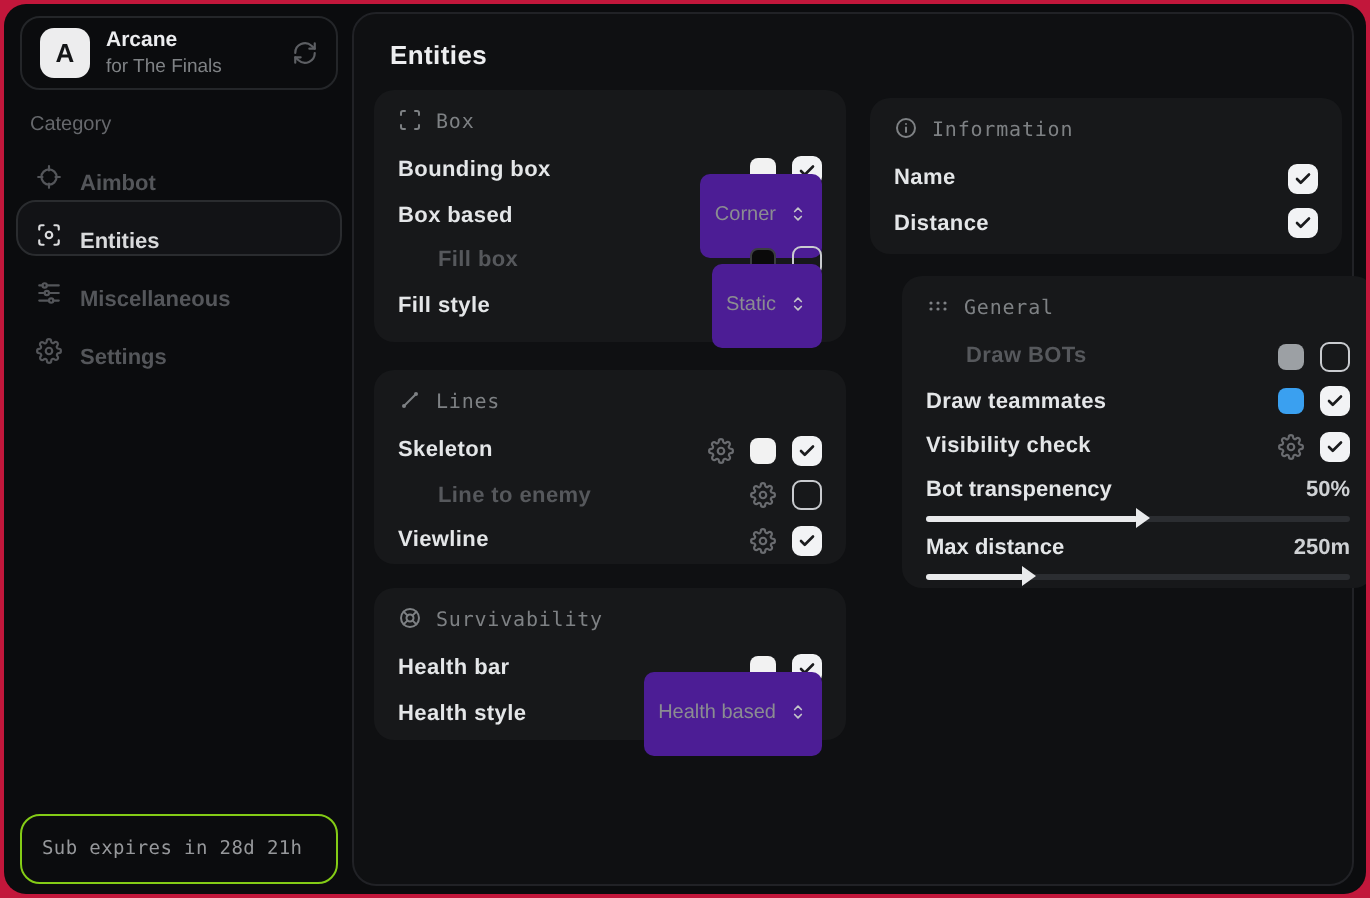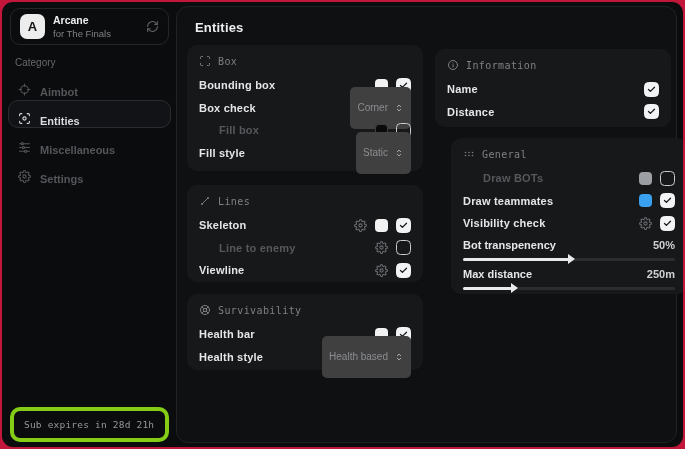--- a/index.html
+++ b/index.html
@@ -34,21 +34,21 @@
   .nav-item{
     height:28px;display:flex;align-items:flex-end;gap:9px;padding:0 9px;margin-bottom:1px;
     border-radius:10px;color:#54565a;font-size:11px;font-weight:600;
     border:1px solid transparent;box-sizing:border-box;cursor:pointer;
   }
   .nav-item svg{width:13px;height:13px;flex:0 0 auto;}
   .nav-item.active{color:#d9dadc;border-color:#2a2c2f;background:#121316;}
 
   .footer-card{
     position:absolute;left:8px;right:7px;bottom:5px;height:35px;
-    border:4px solid #84cc16;border-radius:10px;padding:4px 10px;box-sizing:border-box;
+    border:1px solid #84cc16;border-radius:10px;padding:4px 10px;box-sizing:border-box;
     display:flex;flex-direction:column;justify-content:center;gap:2px;
   }
   .footer-line1{font-family:"DejaVu Sans Mono", monospace;font-size:9.5px;color:#96989b;letter-spacing:.2px;}
   .footer-line2{font-family:"DejaVu Sans Mono", monospace;font-size:8.5px;font-weight:700;color:#707275;}
 
   
   .panel{
     position:absolute;left:174px;top:4px;right:6px;bottom:4px;
     background:#0f1012;border:1px solid #212226;border-radius:12px;
   }
@@ -75,21 +75,21 @@
     box-sizing:border-box;display:grid;place-items:center;cursor:pointer;background:transparent;
   }
   .checkbox svg{width:9px;height:9px;display:none;stroke:#1a1b1d;stroke-width:3.5;fill:none;stroke-linecap:round;stroke-linejoin:round;}
   .checkbox.checked{background:#f2f3f5;border-color:#f2f3f5;}
   .checkbox.checked svg{display:block;}
 
   .row-gear{color:#6a6c70;display:grid;place-items:center;cursor:pointer;}
   .row-gear svg{width:13px;height:13px;}
 
   .dropdown{
-    height:18px;background:#404040;border-radius:5px;display:flex;align-items:center;
+    height:18px;background:#4c1d95;border-radius:5px;display:flex;align-items:center;
     gap:6px;padding:12px 7px;cursor:pointer;
   }
   .dd-label{font-size:10px;color:#8b8d91;}
   .dropdown svg{width:10px;height:10px;color:#c3c5c8;}
 
   .slider-row{display:flex;align-items:center;height:17px;margin-top:2px;}
   .slider-value{margin-left:auto;font-size:11px;font-weight:600;color:#cfd1d4;}
   .slider-track{position:relative;height:3px;background:#2b2d31;border-radius:2px;margin:4px 0 5px;cursor:pointer;}
   .slider-fill{position:absolute;left:0;top:0;height:3px;background:#e9eaec;border-radius:2px;}
   .slider-thumb{
@@ -196,21 +196,21 @@
         <span class="controls">
           <span class="swatch" style="background: rgb(242, 242, 242);"></span>
           <span class="checkbox checked">
               <svg viewBox="0 0 24 24">
                 <path d="M20 6L9 17l-5-5"></path>
               </svg>
             </span>
         </span>
       </div>
       <div class="row">
-        <span class="label">Box check</span>
+        <span class="label">Box based</span>
         <span class="controls">
           <span class="dropdown">
             <span class="dd-label">Corner</span>
             <span><svg viewBox="0 0 24 24">
                   <path d="M8 9l4-4 4 4"></path>
                   <path d="M8 15l4 4 4-4"></path>
                 </svg></span>
           </span>
         </span>
       </div>

